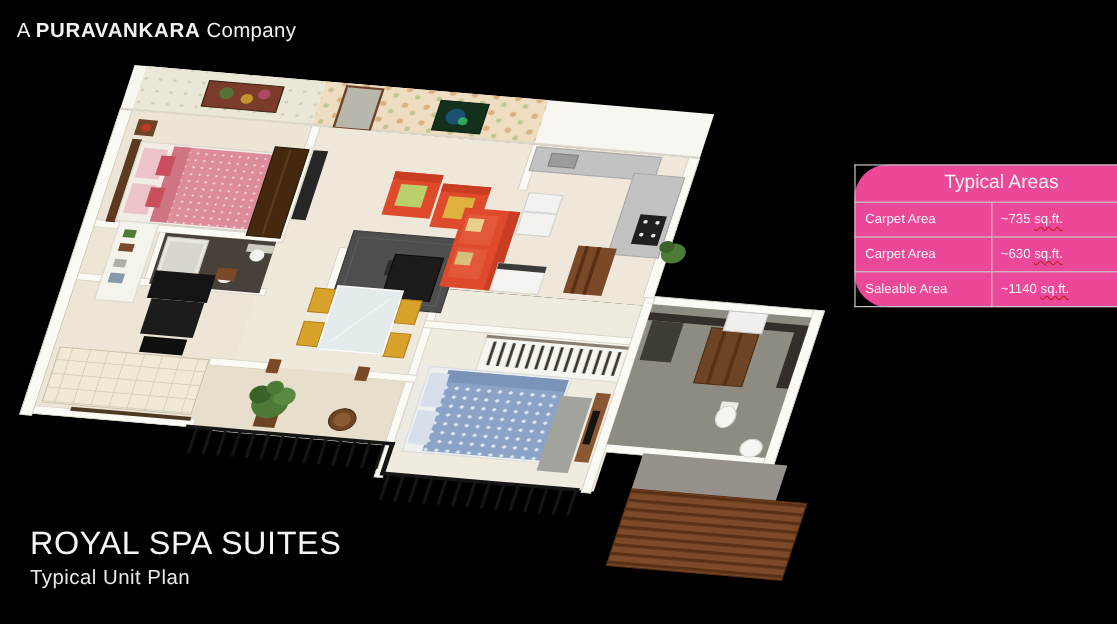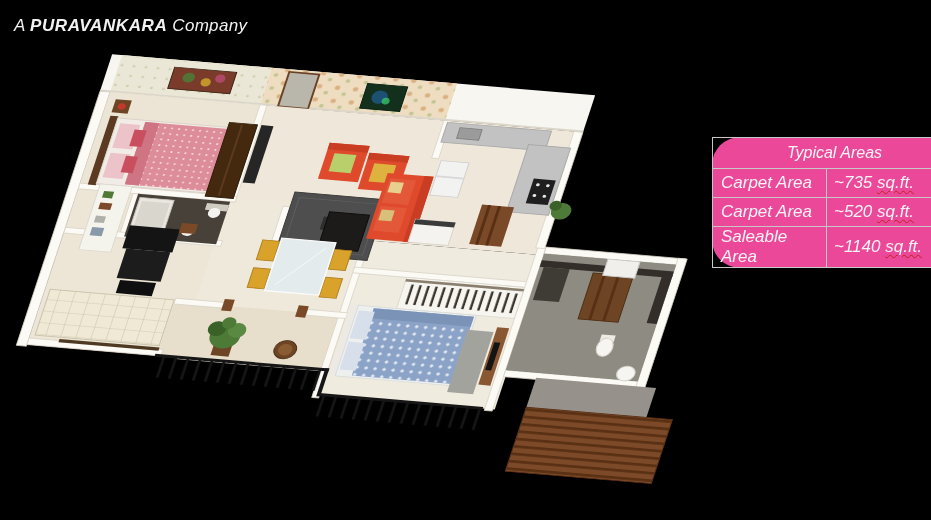--- a/index.html
+++ b/index.html
@@ -1,33 +1,33 @@
 <!DOCTYPE html>
 <html><head>
 <meta charset="utf-8">
 <style>
   html,body{margin:0;padding:0;background:#000;}
   body{width:931px;height:520px;position:relative;overflow:hidden;
        font-family:"Liberation Sans",sans-serif;color:#fff;}
-  .stage{position:absolute;inset:0;font-style:italic;}
+  .stage{position:absolute;inset:0;}
 
   
   .brand-left{position:absolute;left:14px;top:16px;font-size:17px;color:#f2f2f2;
               letter-spacing:.3px;white-space:nowrap;}
   .brand-left .bold{font-weight:bold;letter-spacing:.6px;}
   .brand-right{position:absolute;right:28px;top:13px;font-size:25px;font-weight:bold;
                letter-spacing:2px;color:#fff;white-space:nowrap;}
   .brand-right .rmark{font-size:10px;vertical-align:super;letter-spacing:0;margin-left:1px;}
 
   
   .areas{position:absolute;left:712px;top:137px;width:245px;border-collapse:collapse;
          background:#ec4899;table-layout:fixed;border-radius:28px;}
   .areas th,.areas td{border:1px solid #c7c7c7;font-weight:normal;color:#f4f4f4;}
   .areas th{height:28px;font-size:16px;text-align:center;}
-  .areas td{height:28px;font-size:17px;padding:0 0 0 8px;}
+  .areas td{height:28px;font-size:11px;padding:0 0 0 8px;}
   .areas td.val{padding-left:7px;margin-top:11px;}
   .areas col.c1{width:114px;}
   .unit{text-decoration-line:underline;text-decoration-style:wavy;
         text-decoration-color:#c32222;text-decoration-thickness:1px;
         text-underline-offset:2px;}
 
   
   .footer{position:absolute;left:25px;top:438px;}
   .footer .title{font-size:27px;color:#f5f5f5;letter-spacing:.5px;}
   .footer .subtitle{font-size:17px;color:#e9e9e9;margin-top:3px;letter-spacing:.4px;}
@@ -316,29 +316,33 @@
     <tr>
       <td>Carpet Area</td>
       <td class="val">
         <span>~735</span>
         <span class="unit">sq.ft.</span>
       </td>
     </tr>
     <tr>
       <td>Carpet Area</td>
       <td class="val">
-        <span>~520</span>
+        <span>~630</span>
         <span class="unit">sq.ft.</span>
       </td>
     </tr>
     <tr>
       <td>Saleable Area</td>
       <td class="val">
         <span>~1140</span>
         <span class="unit">sq.ft.</span>
       </td>
     </tr>
   </tbody>
     </table>
 
 
+  <div class="footer">
+    <div class="title">ROYAL SPA SUITES</div>
+    <div class="subtitle">Typical Unit Plan</div>
+  </div>
 
 </div>
 
 </body></html>

